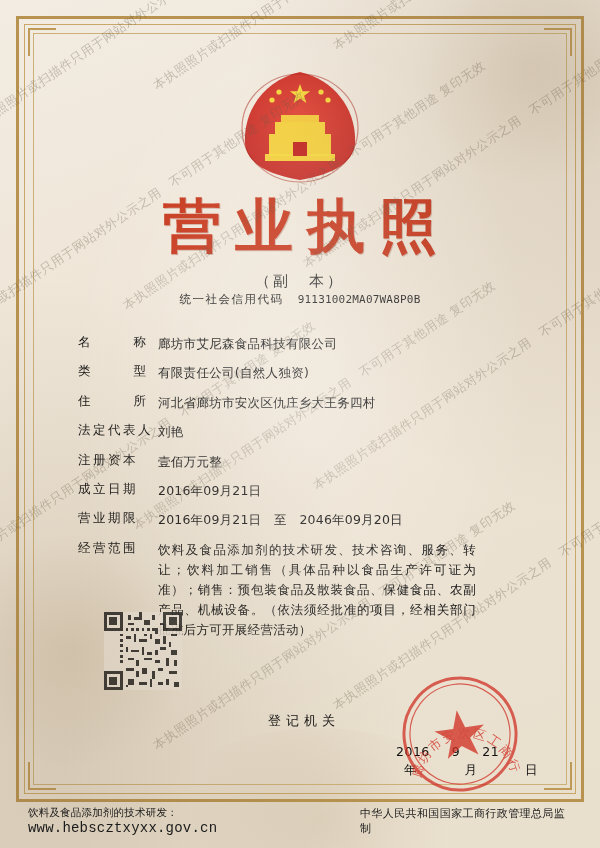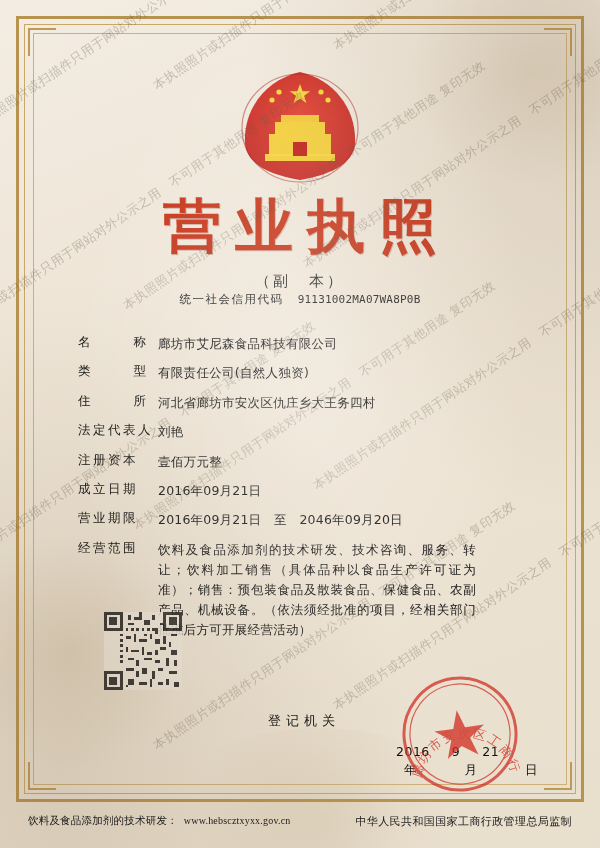--- a/index.html
+++ b/index.html
@@ -206,23 +206,22 @@
     height: 30px;
     padding: 0 28px;
     display: flex;
     align-items: center;
     justify-content: space-between;
     font-size: 10.5px;
     color: #1a1a1a;
   }
   .footer .left { letter-spacing: 0.2px; }
   .footer .url {
-    font-family: Liberation Serif, serif;
-    font-size: 10px;
-    margin-left: 6px;
+    font-family: Liberation Mono, monospace;
+    font-size: 14px;
   }
   .footer .right { letter-spacing: 0.4px; font-size: 11px; }
 
   
   .watermark-layer {
     position: absolute;
     inset: 0;
     overflow: hidden;
     pointer-events: none;
   }

